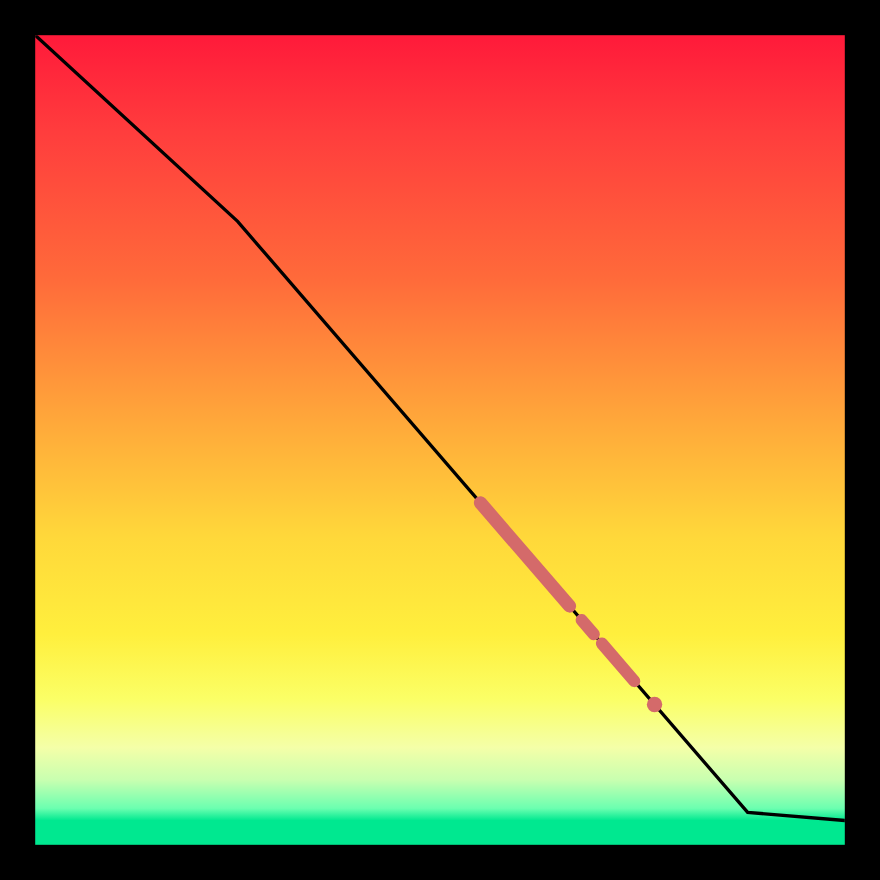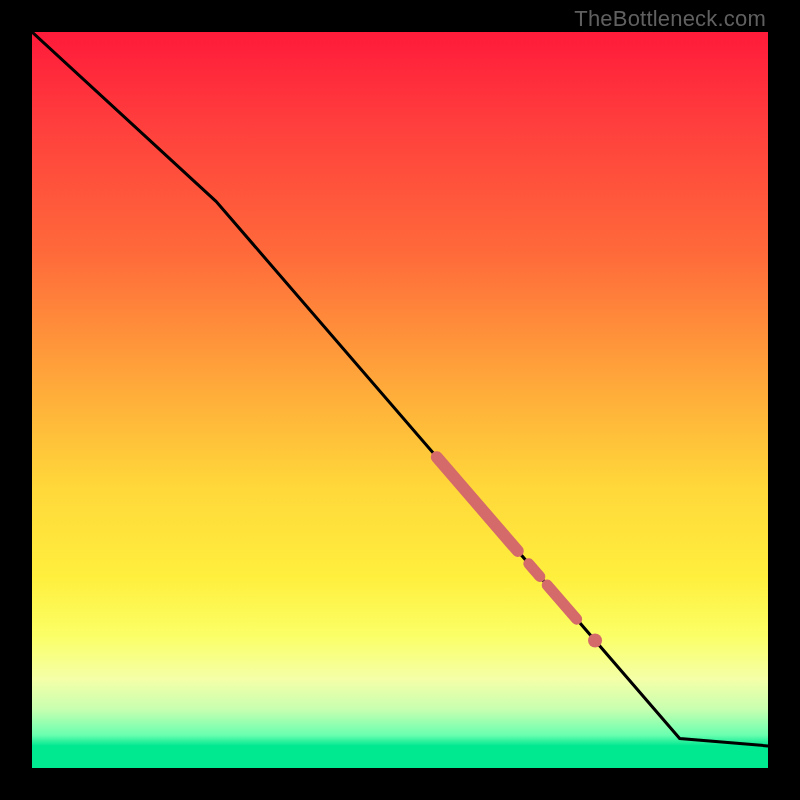--- a/index.html
+++ b/index.html
@@ -57,21 +57,20 @@
     top: 0;
     width: 736px;
     height: 736px;
   }
 </style>
 </head>
 <body>
 
 <div class="frame">
 
-  <div class="watermark">TheBottleneck.com</div>
 
   <div class="plot-area">
     <svg class="curve" viewBox="0 0 736 736" preserveAspectRatio="none">
       <g id="curve-layer">
           <path d="M0 0 L184 169.27999999999997 L647.68 706.56 L736 713.92" fill="none" stroke="#000000" stroke-width="3" stroke-linecap="round"></path>
         </g>
       <g id="highlight-layer">
           <line x1="404.8" y1="425.127619047619" x2="485.76000000000005" y2="518.9384126984127" stroke="#d46a6a" stroke-width="12" stroke-linecap="round"></line>
           <line x1="496.8" y1="531.7307936507937" x2="507.84" y2="544.5231746031745" stroke="#d46a6a" stroke-width="11" stroke-linecap="round"></line>
           <line x1="515.1999999999999" y1="553.0514285714286" x2="544.64" y2="587.1644444444445" stroke="#d46a6a" stroke-width="11" stroke-linecap="round"></line>

